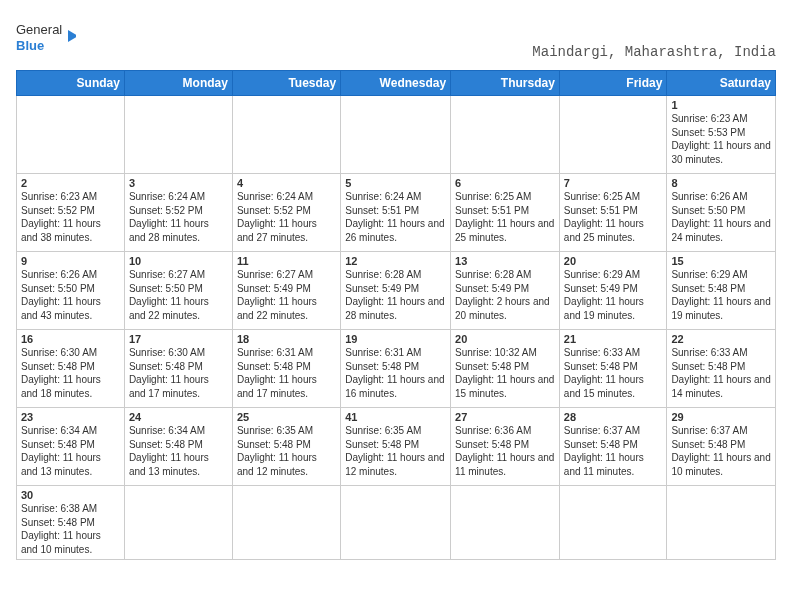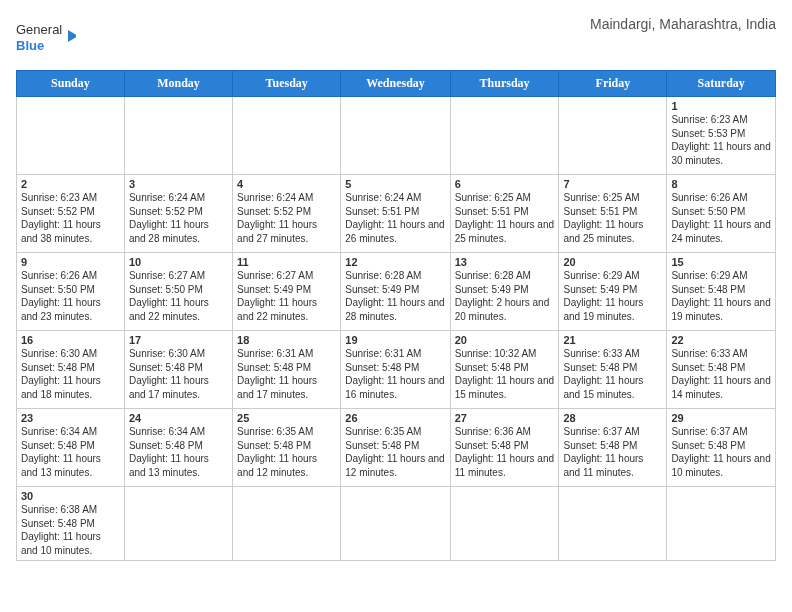--- a/index.html
+++ b/index.html
@@ -12,54 +12,54 @@
     }
     .page {
       width: 792px;
       height: 612px;
       padding: 16px 16px 8px 16px;
       background: #fff;
     }
     .header {
       display: flex;
       justify-content: space-between;
-      align-items: flex-start;
+      align-items: flex-end;
       margin-bottom: 10px;
     }
     .logo {
       display: flex;
       align-items: center;
       gap: 4px;
     }
     .title-block {
       text-align: right;
     }
     .month-title {
       font-size: 28px;
       font-weight: bold;
       color: #333;
     }
     .location {
       font-size: 14px;
       color: #555;
+      font-family: Liberation Mono, monospace;
     }
     .calendar {
       width: 100%;
       border-collapse: collapse;
       border: 1px solid #ccc;
     }
     .calendar th {
       background: #2b7fd4;
       color: #fff;
       font-size: 12px;
       font-weight: bold;
       padding: 5px 4px;
-      text-align: center;
+      text-align: right;
       border: 1px solid #1a6abf;
-      font-family: Liberation Serif, serif;
     }
     .calendar td {
       border: 1px solid #ccc;
       vertical-align: top;
       padding: 3px 4px;
       width: 113px;
       height: 78px;
       font-size: 9.5px;
       color: #333;
       background: #fff;
@@ -189,21 +189,21 @@
           </div>
         </td>
       </tr>
 
       <tr>
         <td>
           <span class="day-num">9</span>
           <div class="day-info">
             <span>Sunrise:</span> <span>6:26 AM</span><br>
             <span>Sunset:</span> <span>5:50 PM</span><br>
-            <span>Daylight:</span> <span>11 hours and 23 minutes.</span>
+            <span>Daylight:</span> <span>11 hours and 43 minutes.</span>
           </div>
         </td>
         <td>
           <span class="day-num">10</span>
           <div class="day-info">
             <span>Sunrise:</span> <span>6:27 AM</span><br>
             <span>Sunset:</span> <span>5:50 PM</span><br>
             <span>Daylight:</span> <span>11 hours and 22 minutes.</span>
           </div>
         </td>
@@ -327,21 +327,21 @@
         </td>
         <td>
           <span class="day-num">25</span>
           <div class="day-info">
             <span>Sunrise:</span> <span>6:35 AM</span><br>
             <span>Sunset:</span> <span>5:48 PM</span><br>
             <span>Daylight:</span> <span>11 hours and 12 minutes.</span>
           </div>
         </td>
         <td>
-          <span class="day-num">26</span>
+          <span class="day-num">41</span>
           <div class="day-info">
             <span>Sunrise:</span> <span>6:35 AM</span><br>
             <span>Sunset:</span> <span>5:48 PM</span><br>
             <span>Daylight:</span> <span>11 hours and 12 minutes.</span>
           </div>
         </td>
         <td>
           <span class="day-num">27</span>
           <div class="day-info">
             <span>Sunrise:</span> <span>6:36 AM</span><br>

